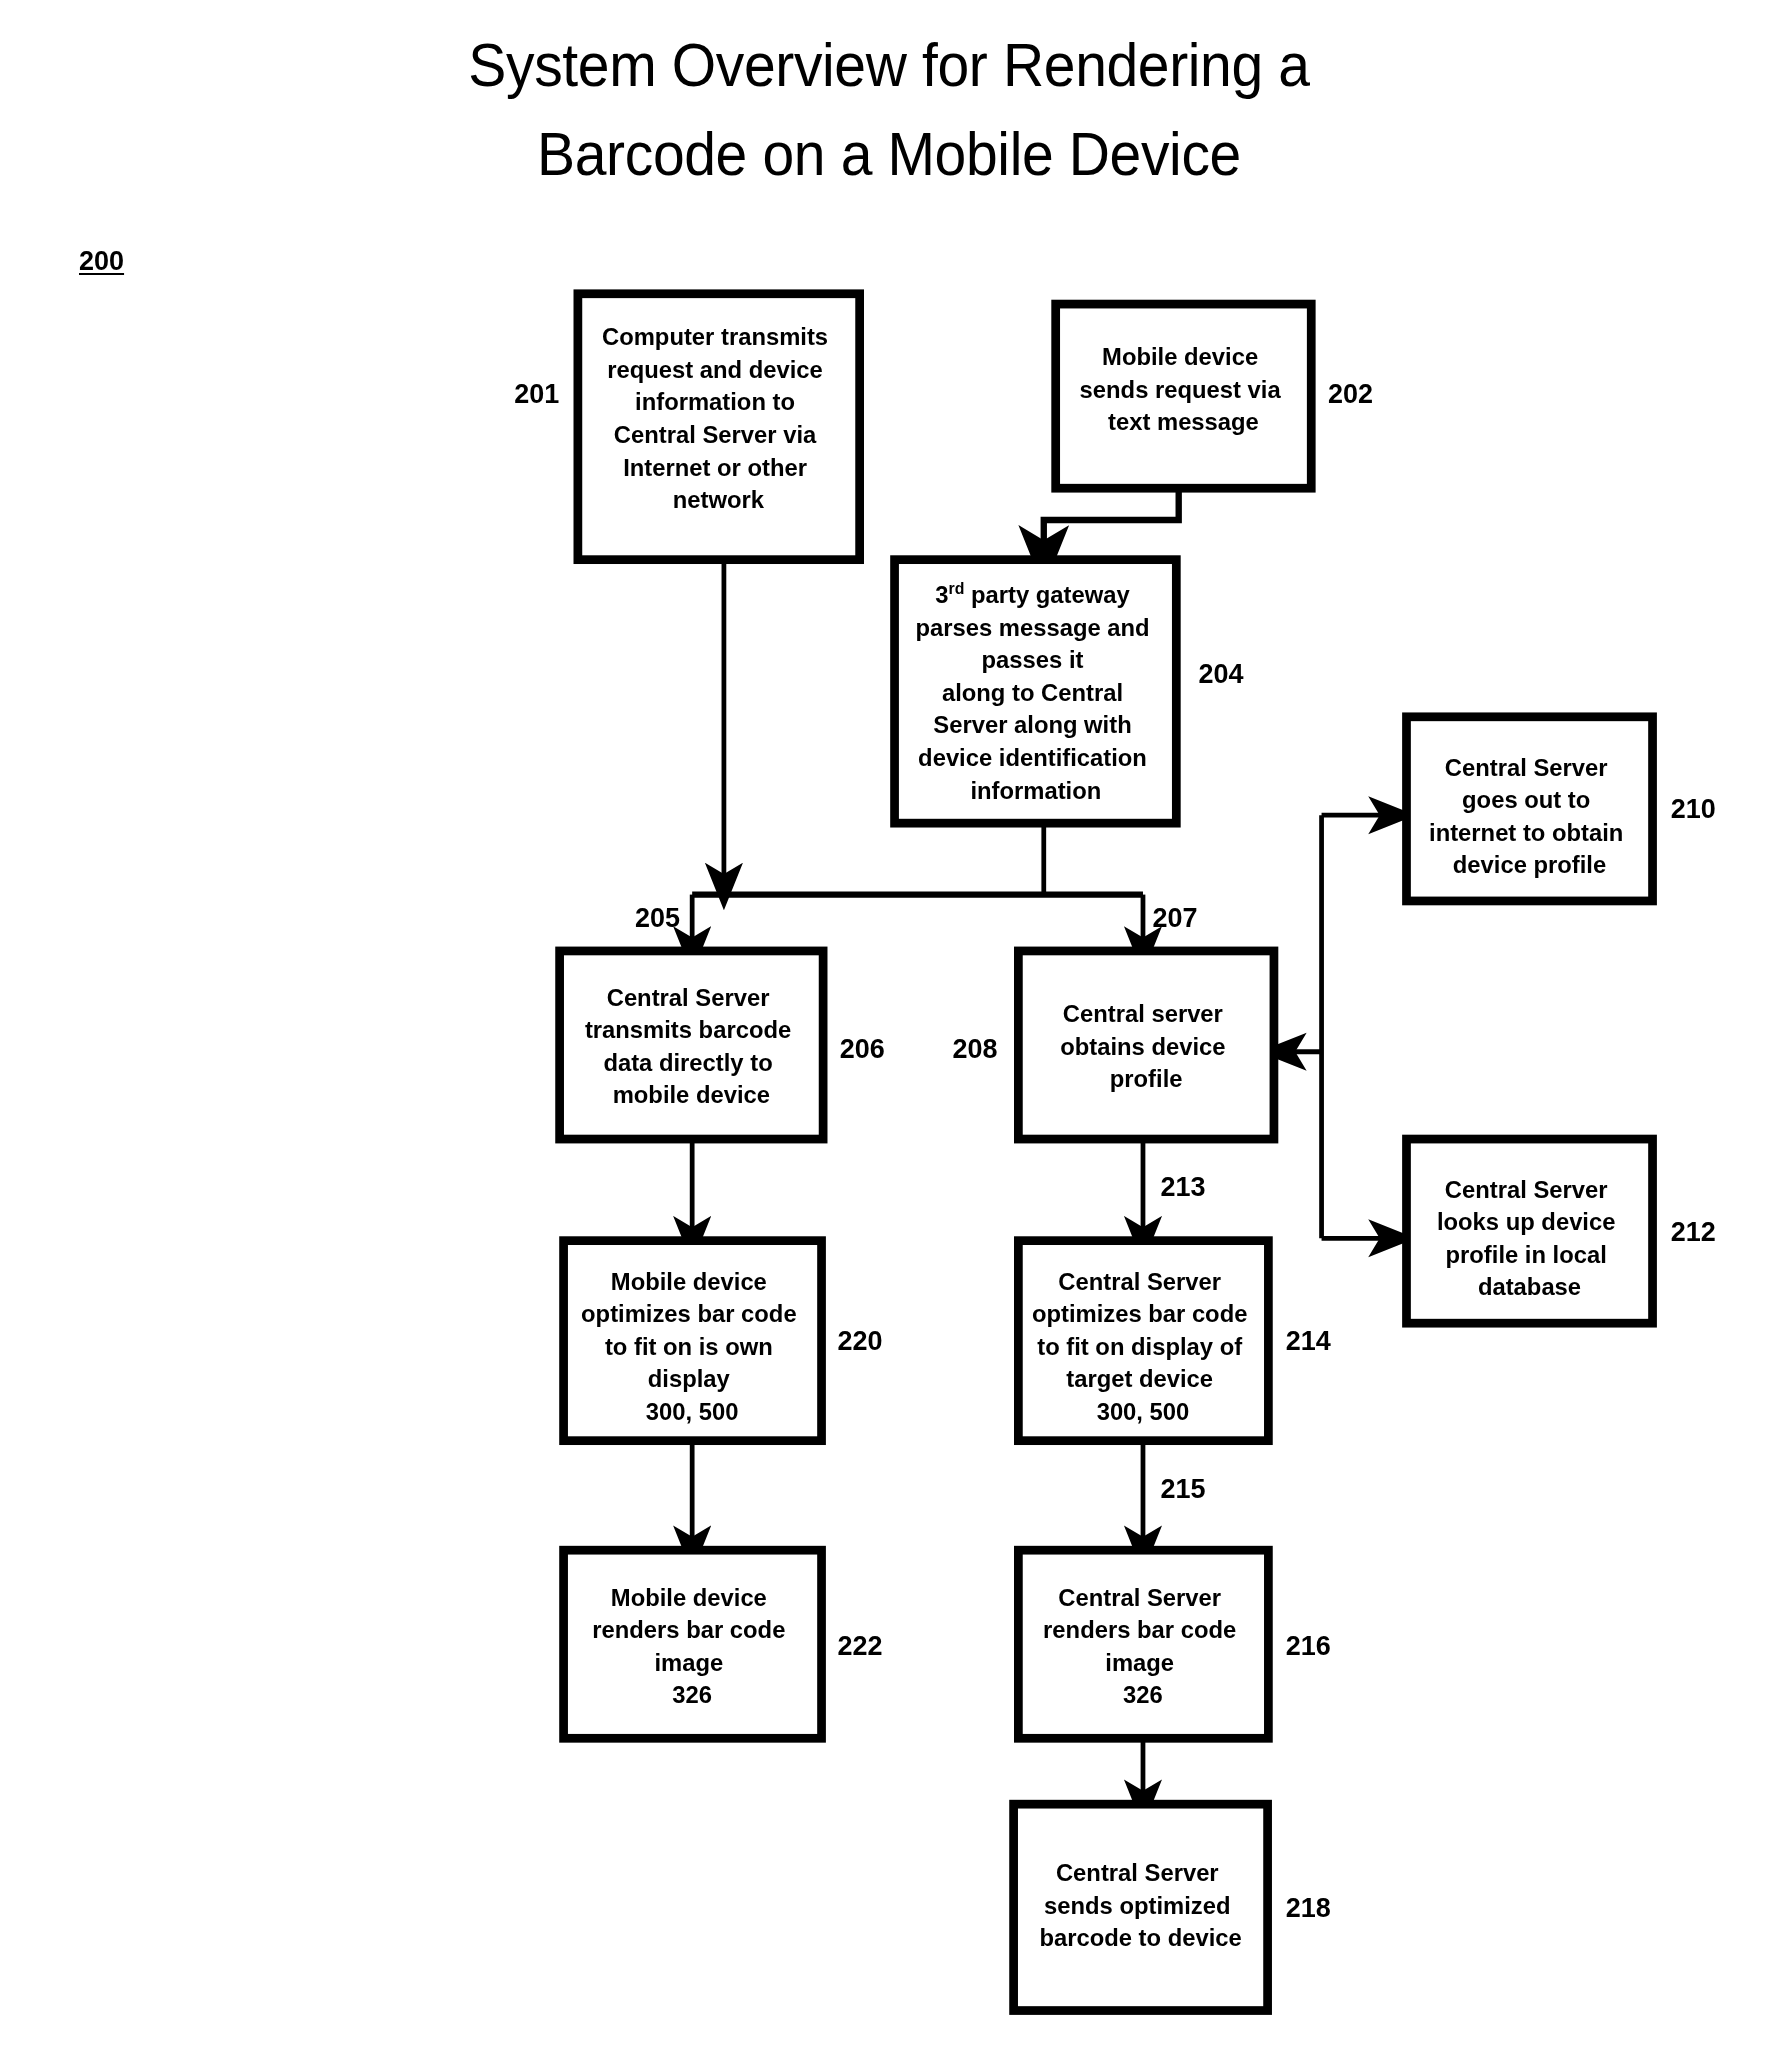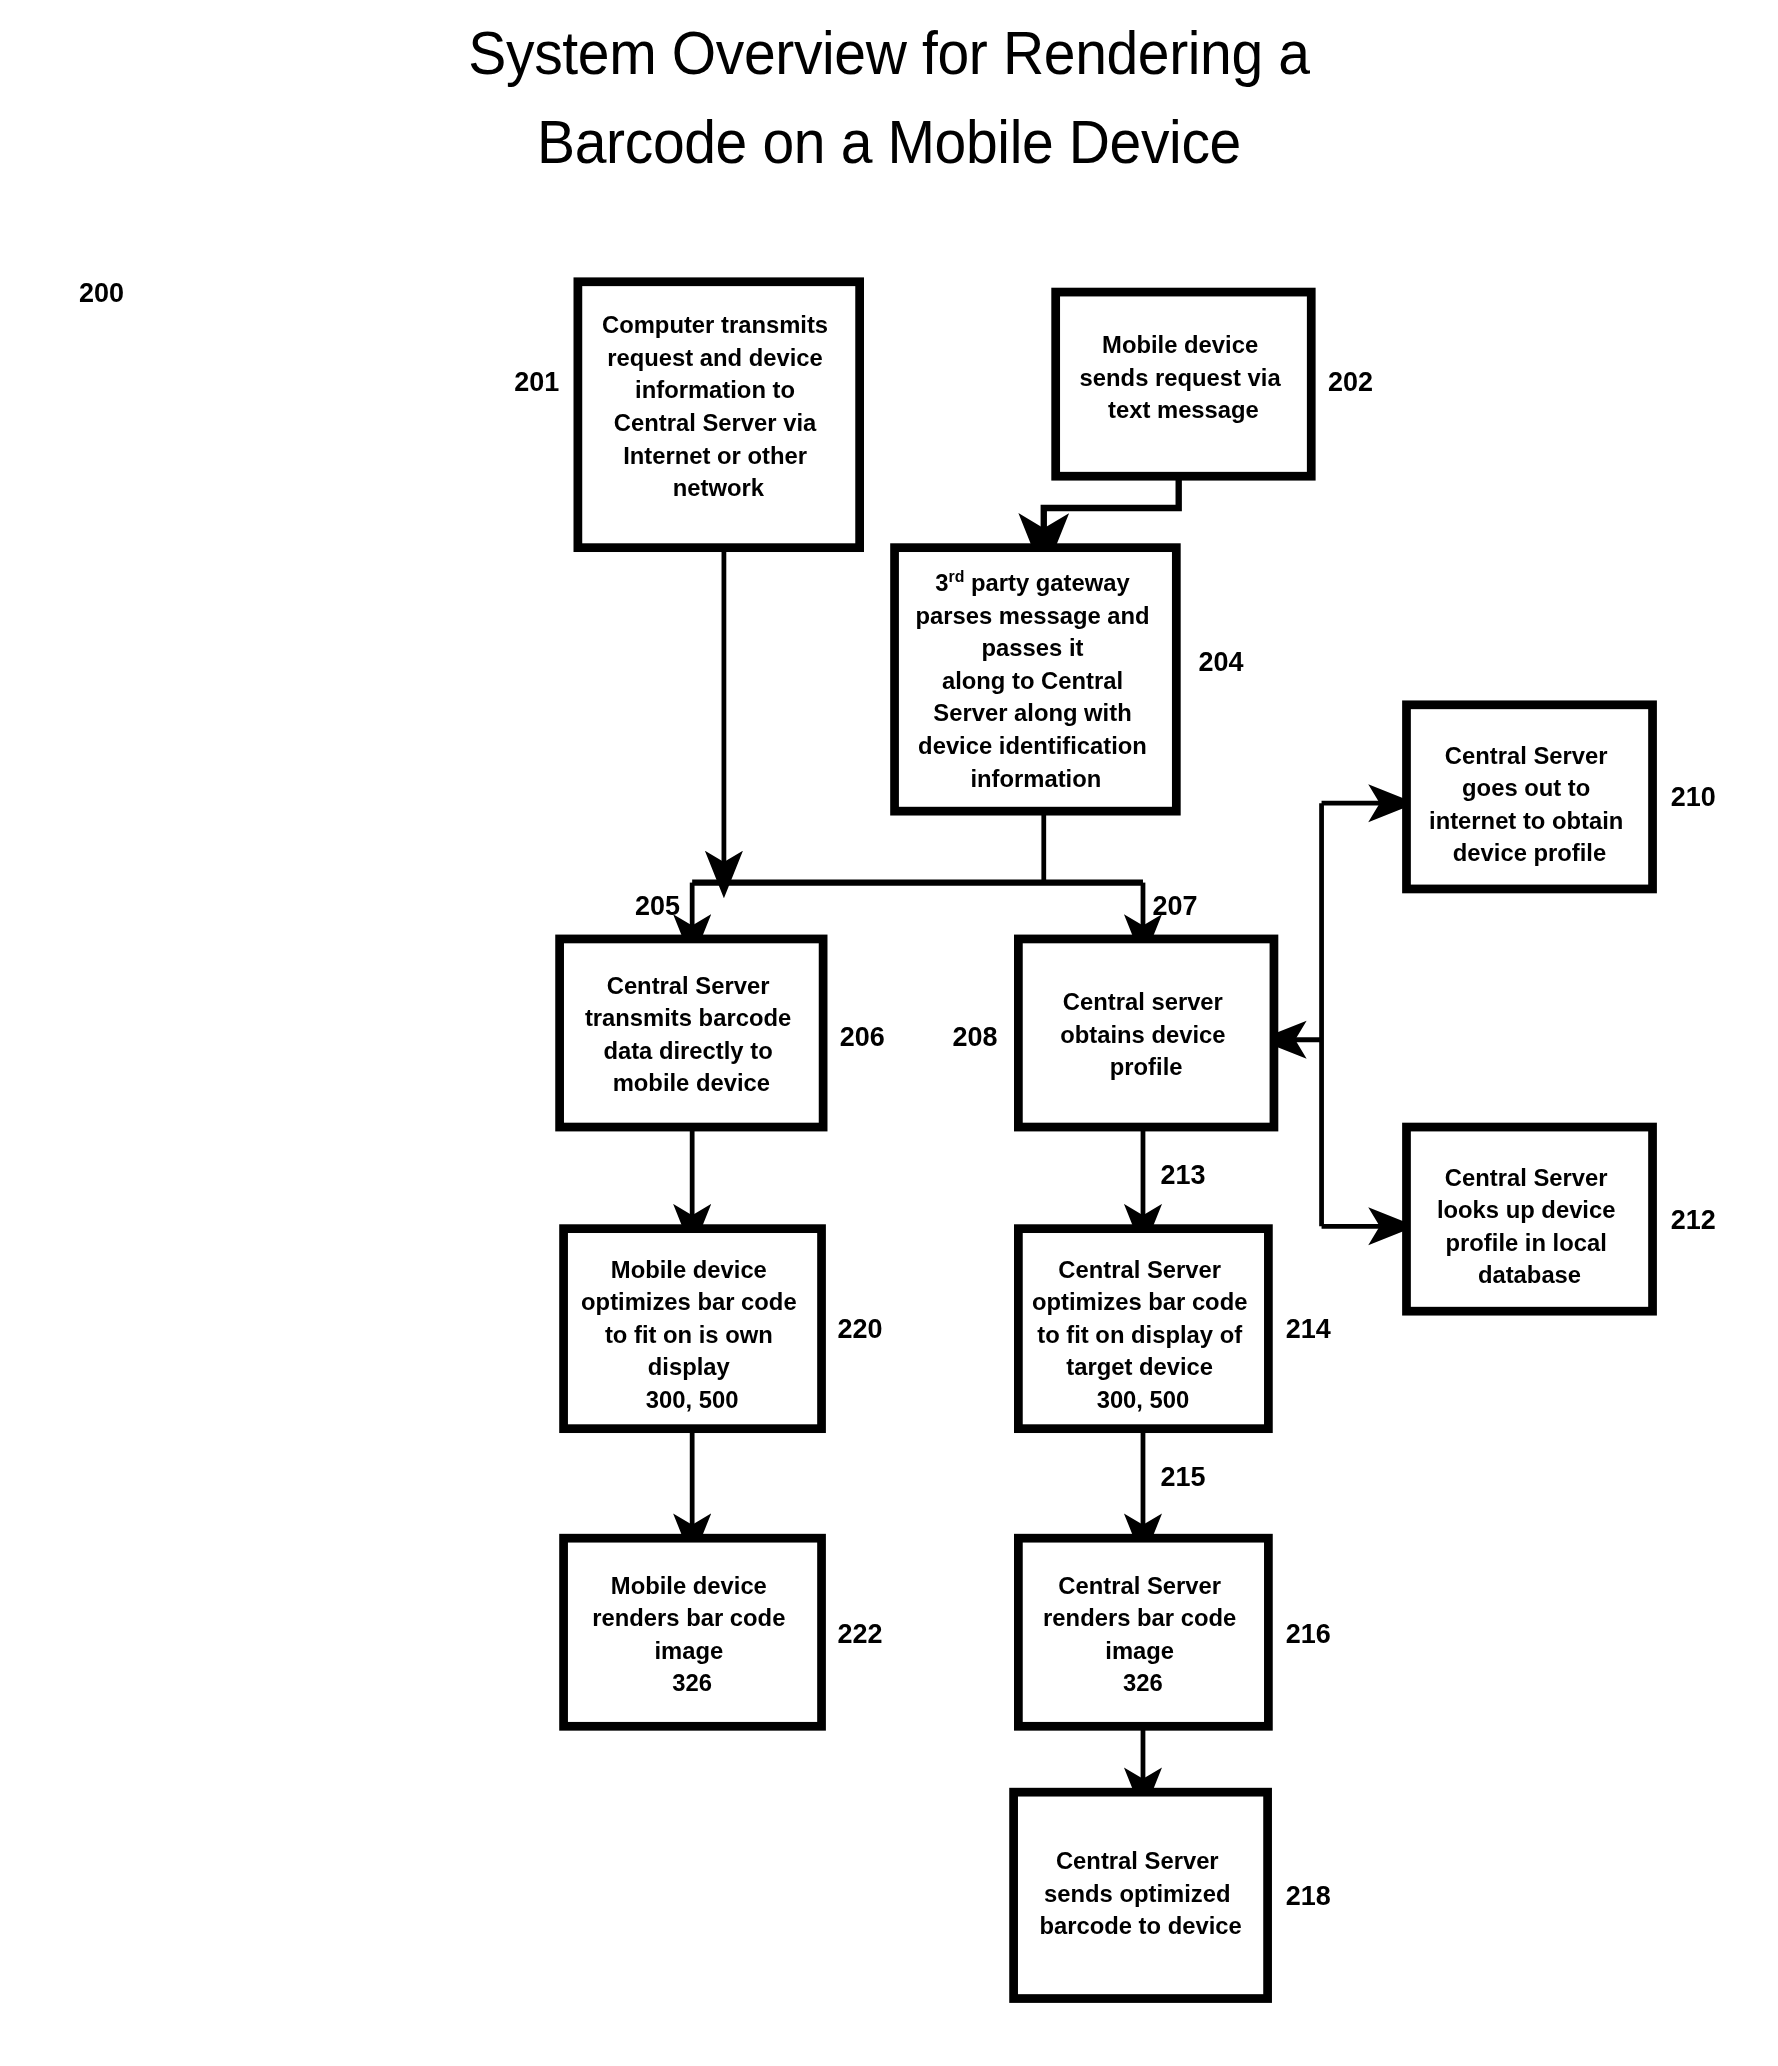--- a/index.html
+++ b/index.html
@@ -10,21 +10,21 @@
   body {
     width: 1778px;
     height: 2066px;
     font-family: "Liberation Sans", sans-serif;
     color: #000000;
     position: relative;
     overflow: hidden;
   }
   #figure-root {
     position: absolute;
-    left: 0; top: 0;
+    left: 0; top: 12px;
     width: 1778px;
     height: 1780px;
   }
   .fig-title {
     position: absolute;
     left: 0;
     top: 8px;
     width: 1778px;
     text-align: center;
     font-size: 62px;
@@ -35,22 +35,22 @@
     transform: scaleX(0.92);
     transform-origin: center top;
     white-space: pre-line;
   }
   .fig-number {
     position: absolute;
     left: 79px;
     top: 234px;
     font-size: 27px;
     font-weight: 700;
+    text-decoration: underline;
     text-underline-offset: 3.2px;
-    margin-top: 44px;
   }
   svg.flow {
     position: absolute;
     left: 0; top: 0;
     width: 1778px;
     height: 2066px;
   }
   .boxrect {
     fill: #ffffff;
     stroke: #000000;

